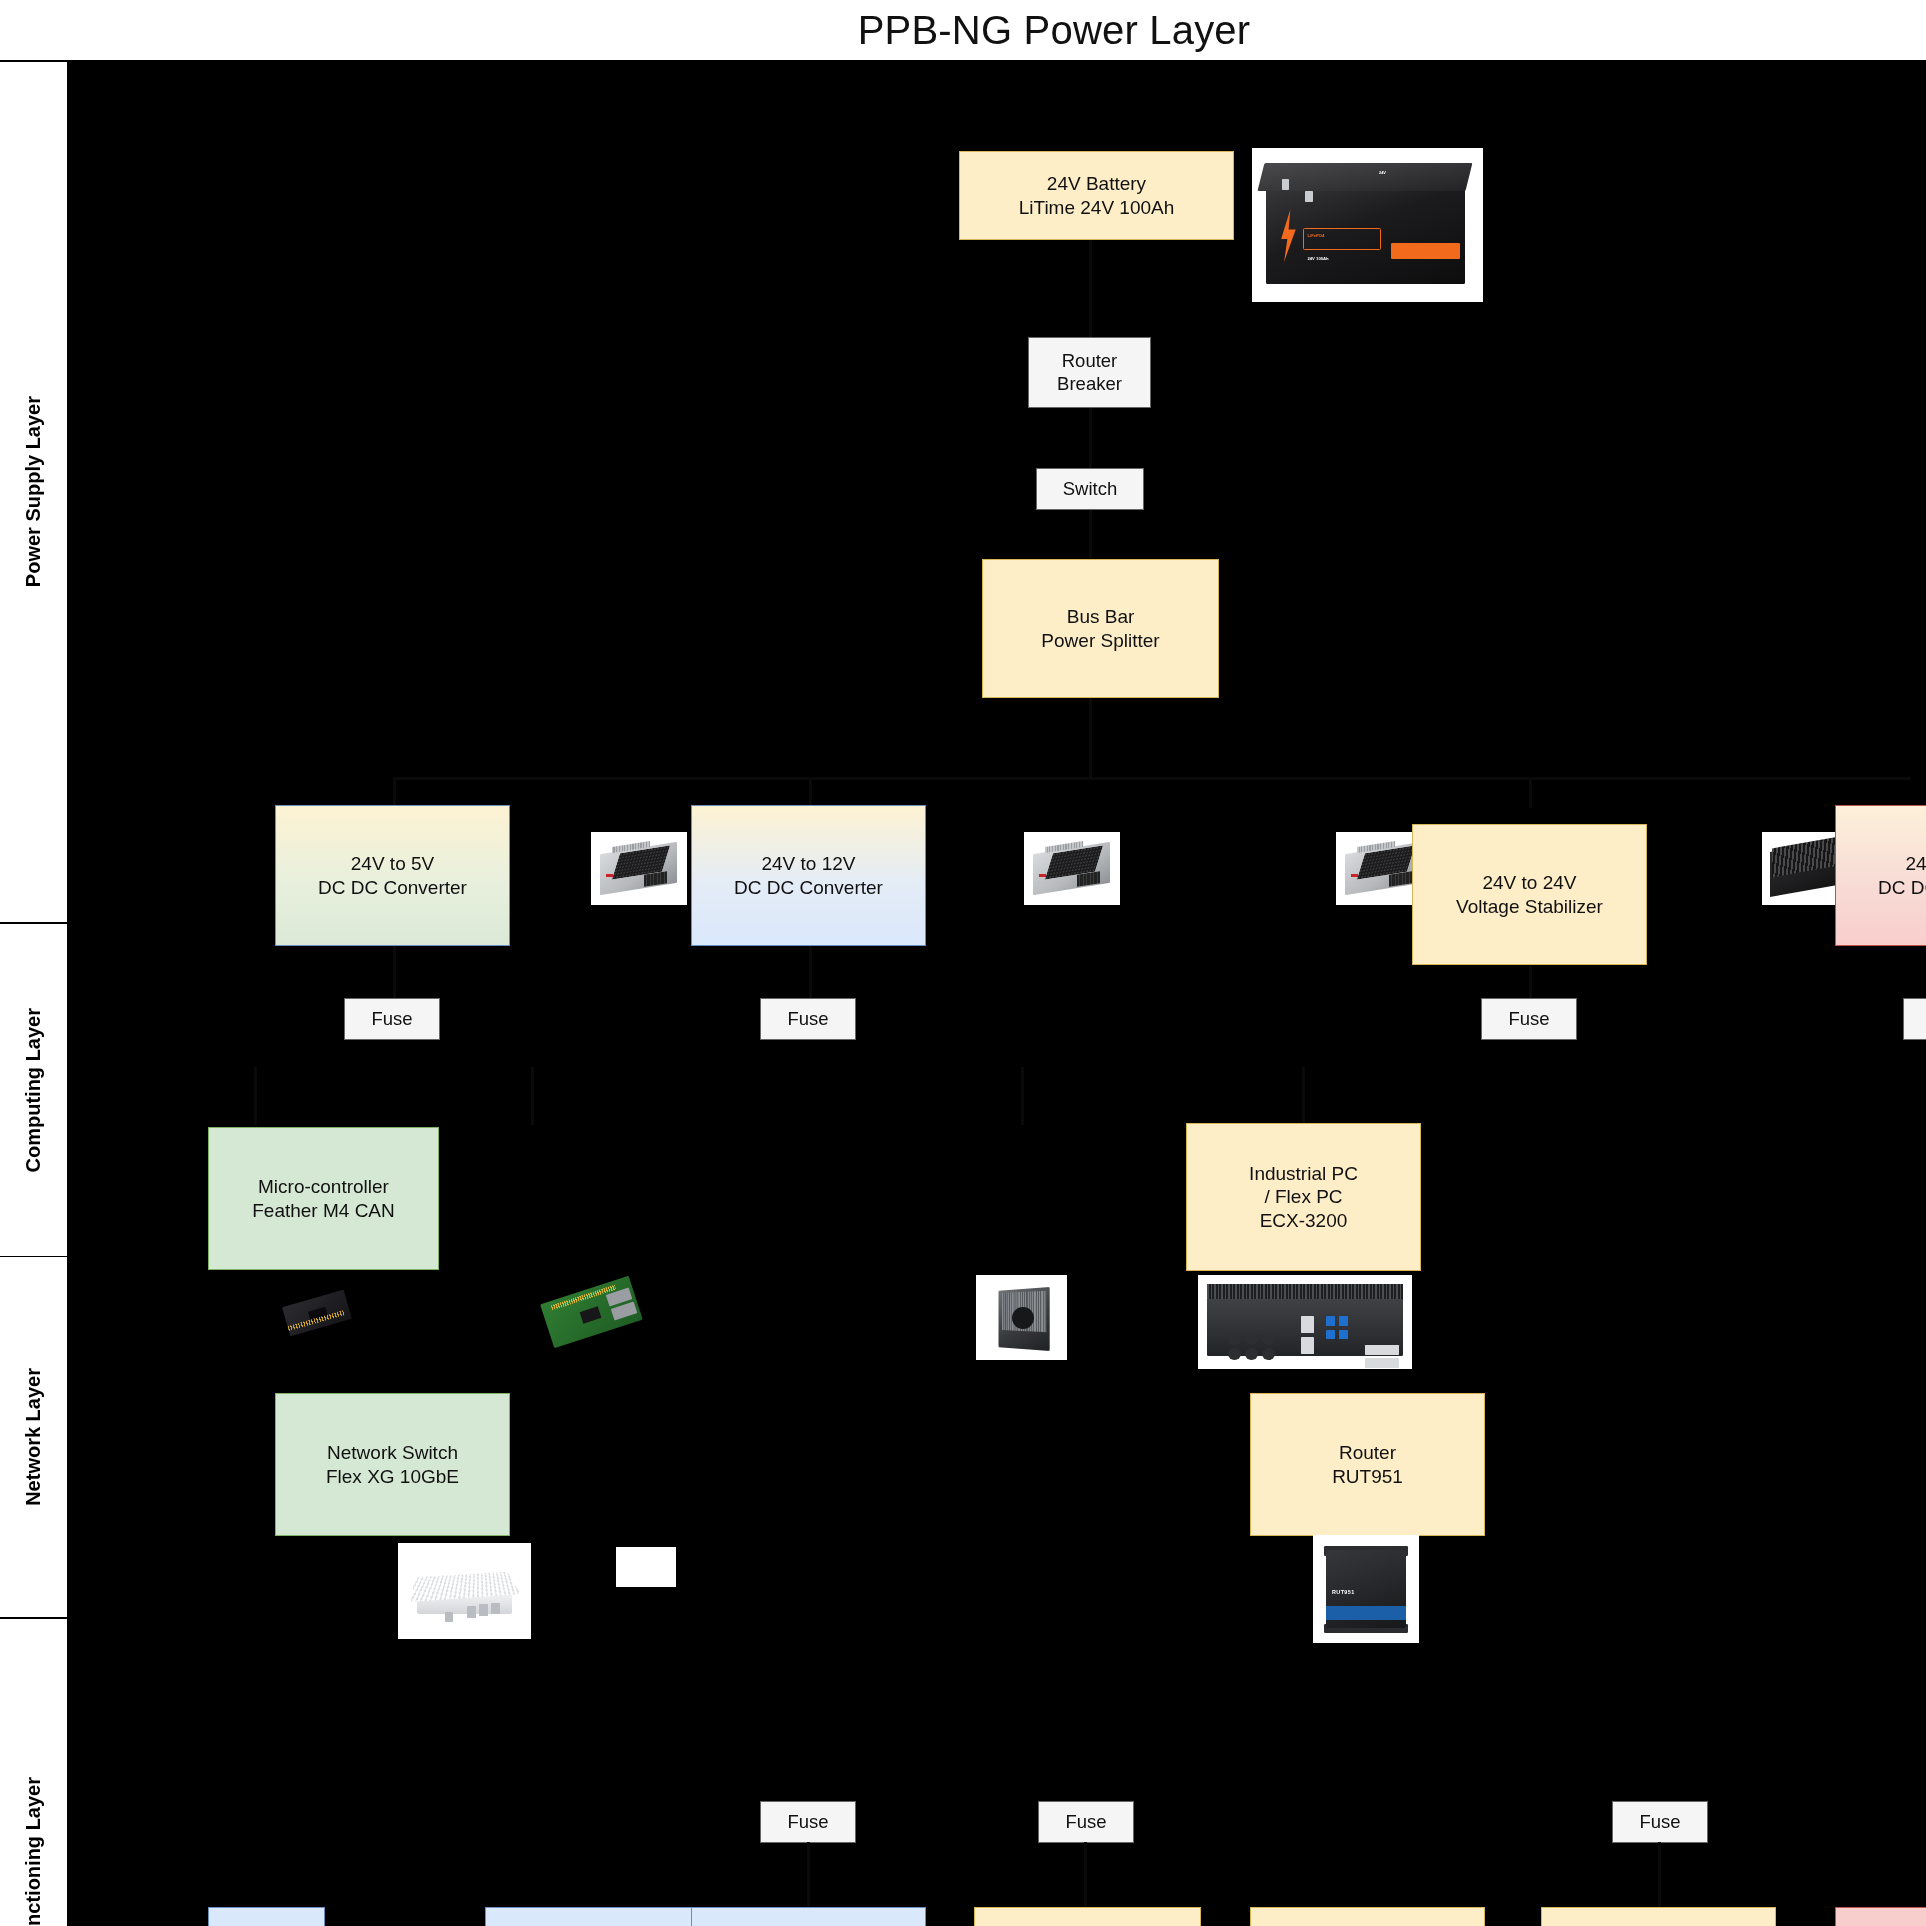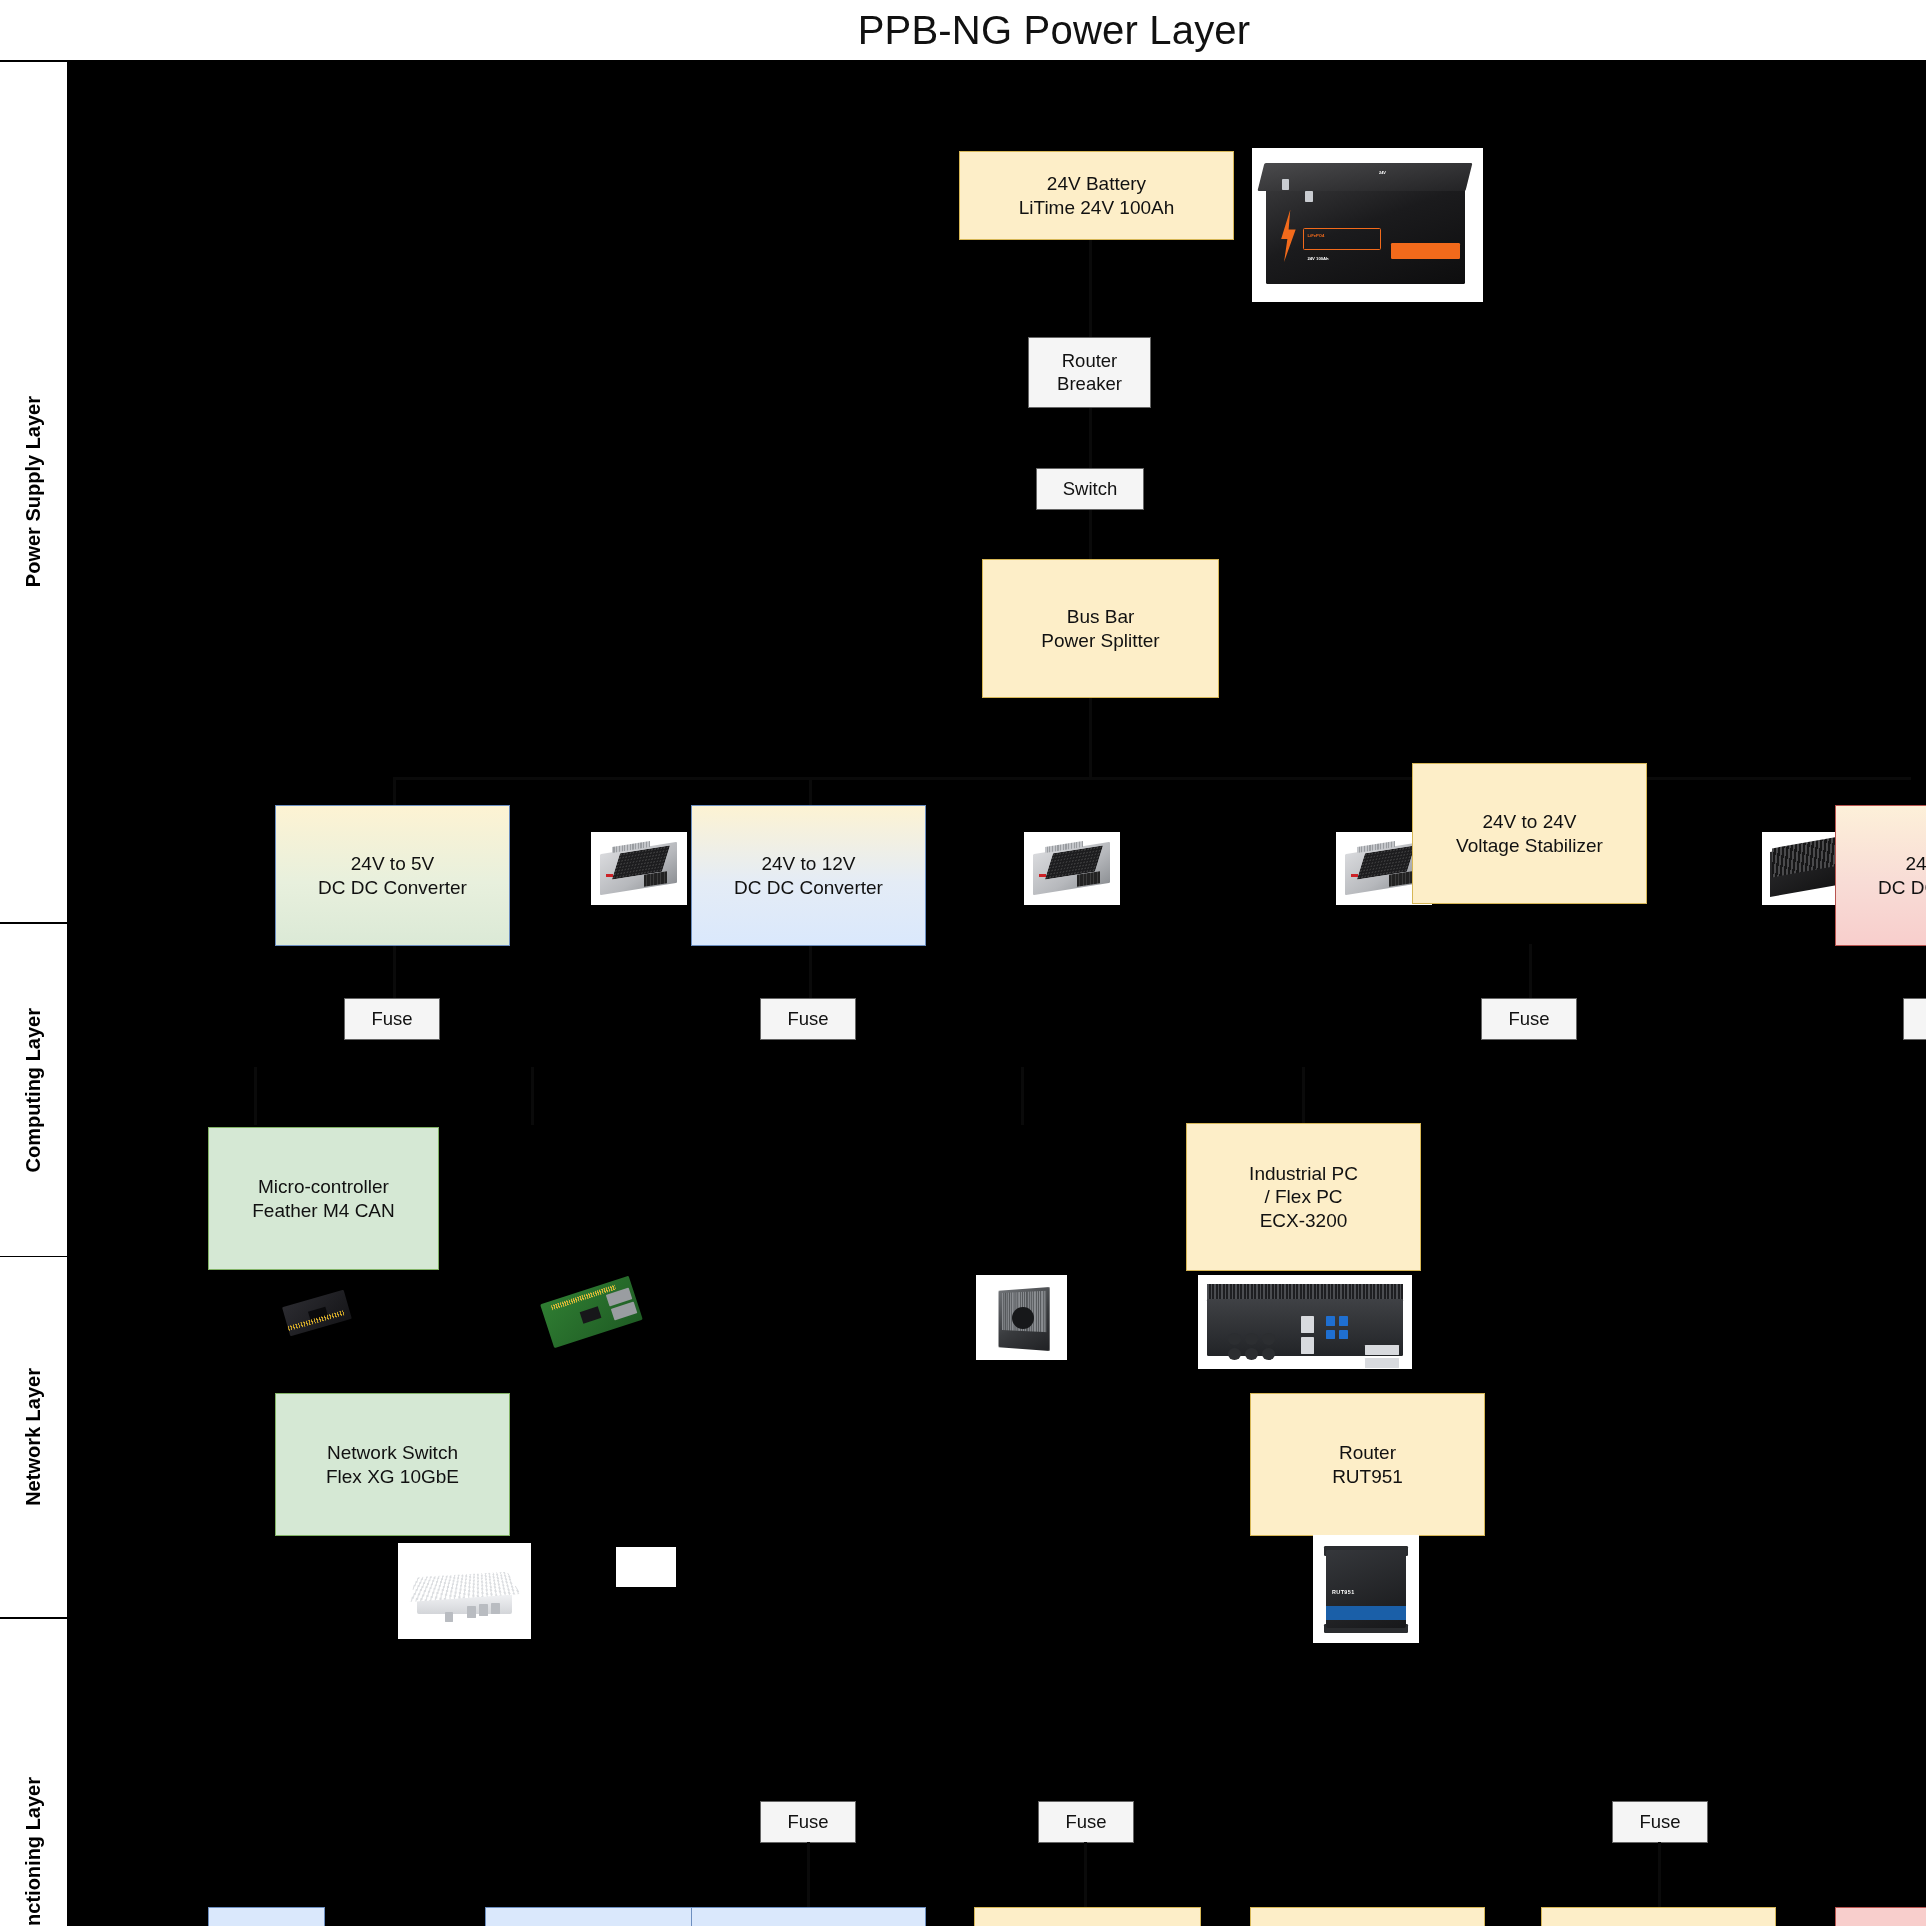--- a/index.html
+++ b/index.html
@@ -291,21 +291,21 @@
 
     <div class="pic" style="left:1267px;top:770px;width:96px;height:73px;">
       <div class="inner">
         <div class="mw-body"></div>
           <div class="mw-fins"></div>
           <div class="mw-mesh"></div>
         <div class="mw-red"></div>
           <div class="mw-term"></div>
       </div>
     </div>
-    <div class="node v-yellow" style="left:1343px;top:701px;width:235px;height:141px;font-size:19px;">
+    <div class="node v-yellow" style="left:1343px;top:762px;width:235px;height:141px;font-size:19px;">
       <div>
         <span class="lbl">24V to 24V</span>
         <span class="lbl">Voltage Stabilizer</span>
       </div>
     </div>
 
     <div class="pic" style="left:1693px;top:770px;width:96px;height:73px;">
       <div class="inner">
           <div class="hs-body"></div>
           <div class="hs-fins"></div>

